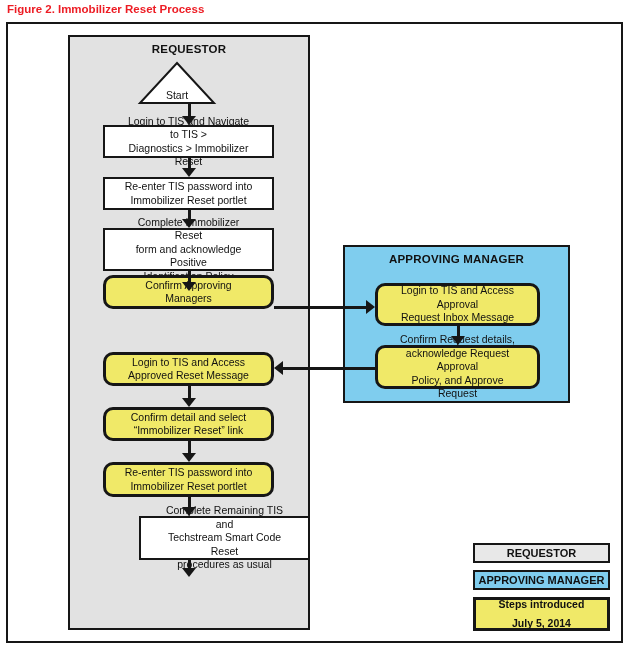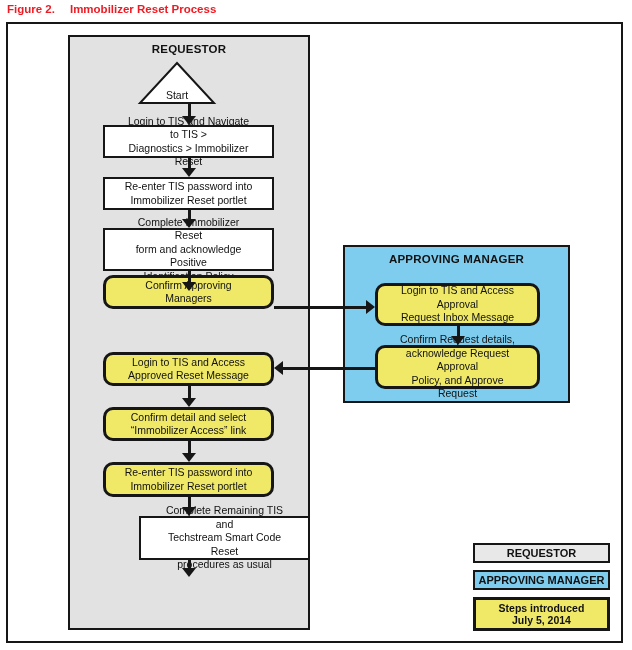--- a/index.html
+++ b/index.html
@@ -6,21 +6,21 @@
   html,body { background:#ffffff; }
   .canvas {
     position:relative; width:632px; height:650px; background:#ffffff;
     font-family:"Liberation Sans", sans-serif; color:#111;
     overflow:hidden;
   }
   
   .fig-title {
     position:absolute; left:7px; top:3px;
     font-size:11.5px; font-weight:bold; color:#ed1c24;
-    display:flex; gap:15px; white-space:nowrap;
+    display:flex; gap:3px; white-space:nowrap;
   }
   
   .outer-frame {
     position:absolute; left:6px; top:22px; width:617px; height:621px;
     border:2px solid #161616; background:#ffffff;
   }
   
   .lane { position:absolute; border:2px solid #161616; }
   .lane-requestor { left:68px; top:35px; width:242px; height:595px; background:#e2e2e2; }
   .lane-manager   { left:343px; top:245px; width:227px; height:158px; background:#7fcdee; }
@@ -98,21 +98,21 @@
   #arr-m2-r5 { left:274px; top:361px; width:101px; }
   
   .legend-box {
     position:absolute; left:473px; width:137px;
     display:flex; align-items:center; justify-content:center; text-align:center;
     font-weight:bold; border:2px solid #161616; white-space:pre-line;
   }
   #legend-requestor { top:543px; height:20px; background:#e8e8e8; font-size:11px; }
   #legend-manager   { top:570px; height:20px; background:#7fcdee; font-size:11px; }
   #legend-newsteps  { top:597px; height:34px; background:#f0e968; border-width:3px;
-                      font-size:10.5px; line-height:12px; }
+                      font-size:10.5px; line-height:19px; }
 </style>
 </head>
 <body>
 
 <div class="canvas">
 
   <div class="fig-title">
     <span>Figure 2.</span>
     <span>Immobilizer Reset Process</span>
   </div>
@@ -149,21 +149,21 @@
   </div>
   <div class="node rcol new-step" id="n-r4">
     <span>Confirm Approving Managers</span>
   </div>
   <div class="node rcol new-step" id="n-r5">
     <span>Login to TIS and Access
 Approved Reset Message</span>
   </div>
   <div class="node rcol new-step" id="n-r6">
     <span>Confirm detail and select
-“Immobilizer Access” link</span>
+“Immobilizer Reset” link</span>
   </div>
   <div class="node rcol new-step" id="n-r7">
     <span>Re-enter TIS password into
 Immobilizer Reset portlet</span>
   </div>
   <div class="node rcol" id="n-r8">
     <span>Complete Remaining TIS and
 Techstream Smart Code Reset
 procedures as usual</span>
   </div>

